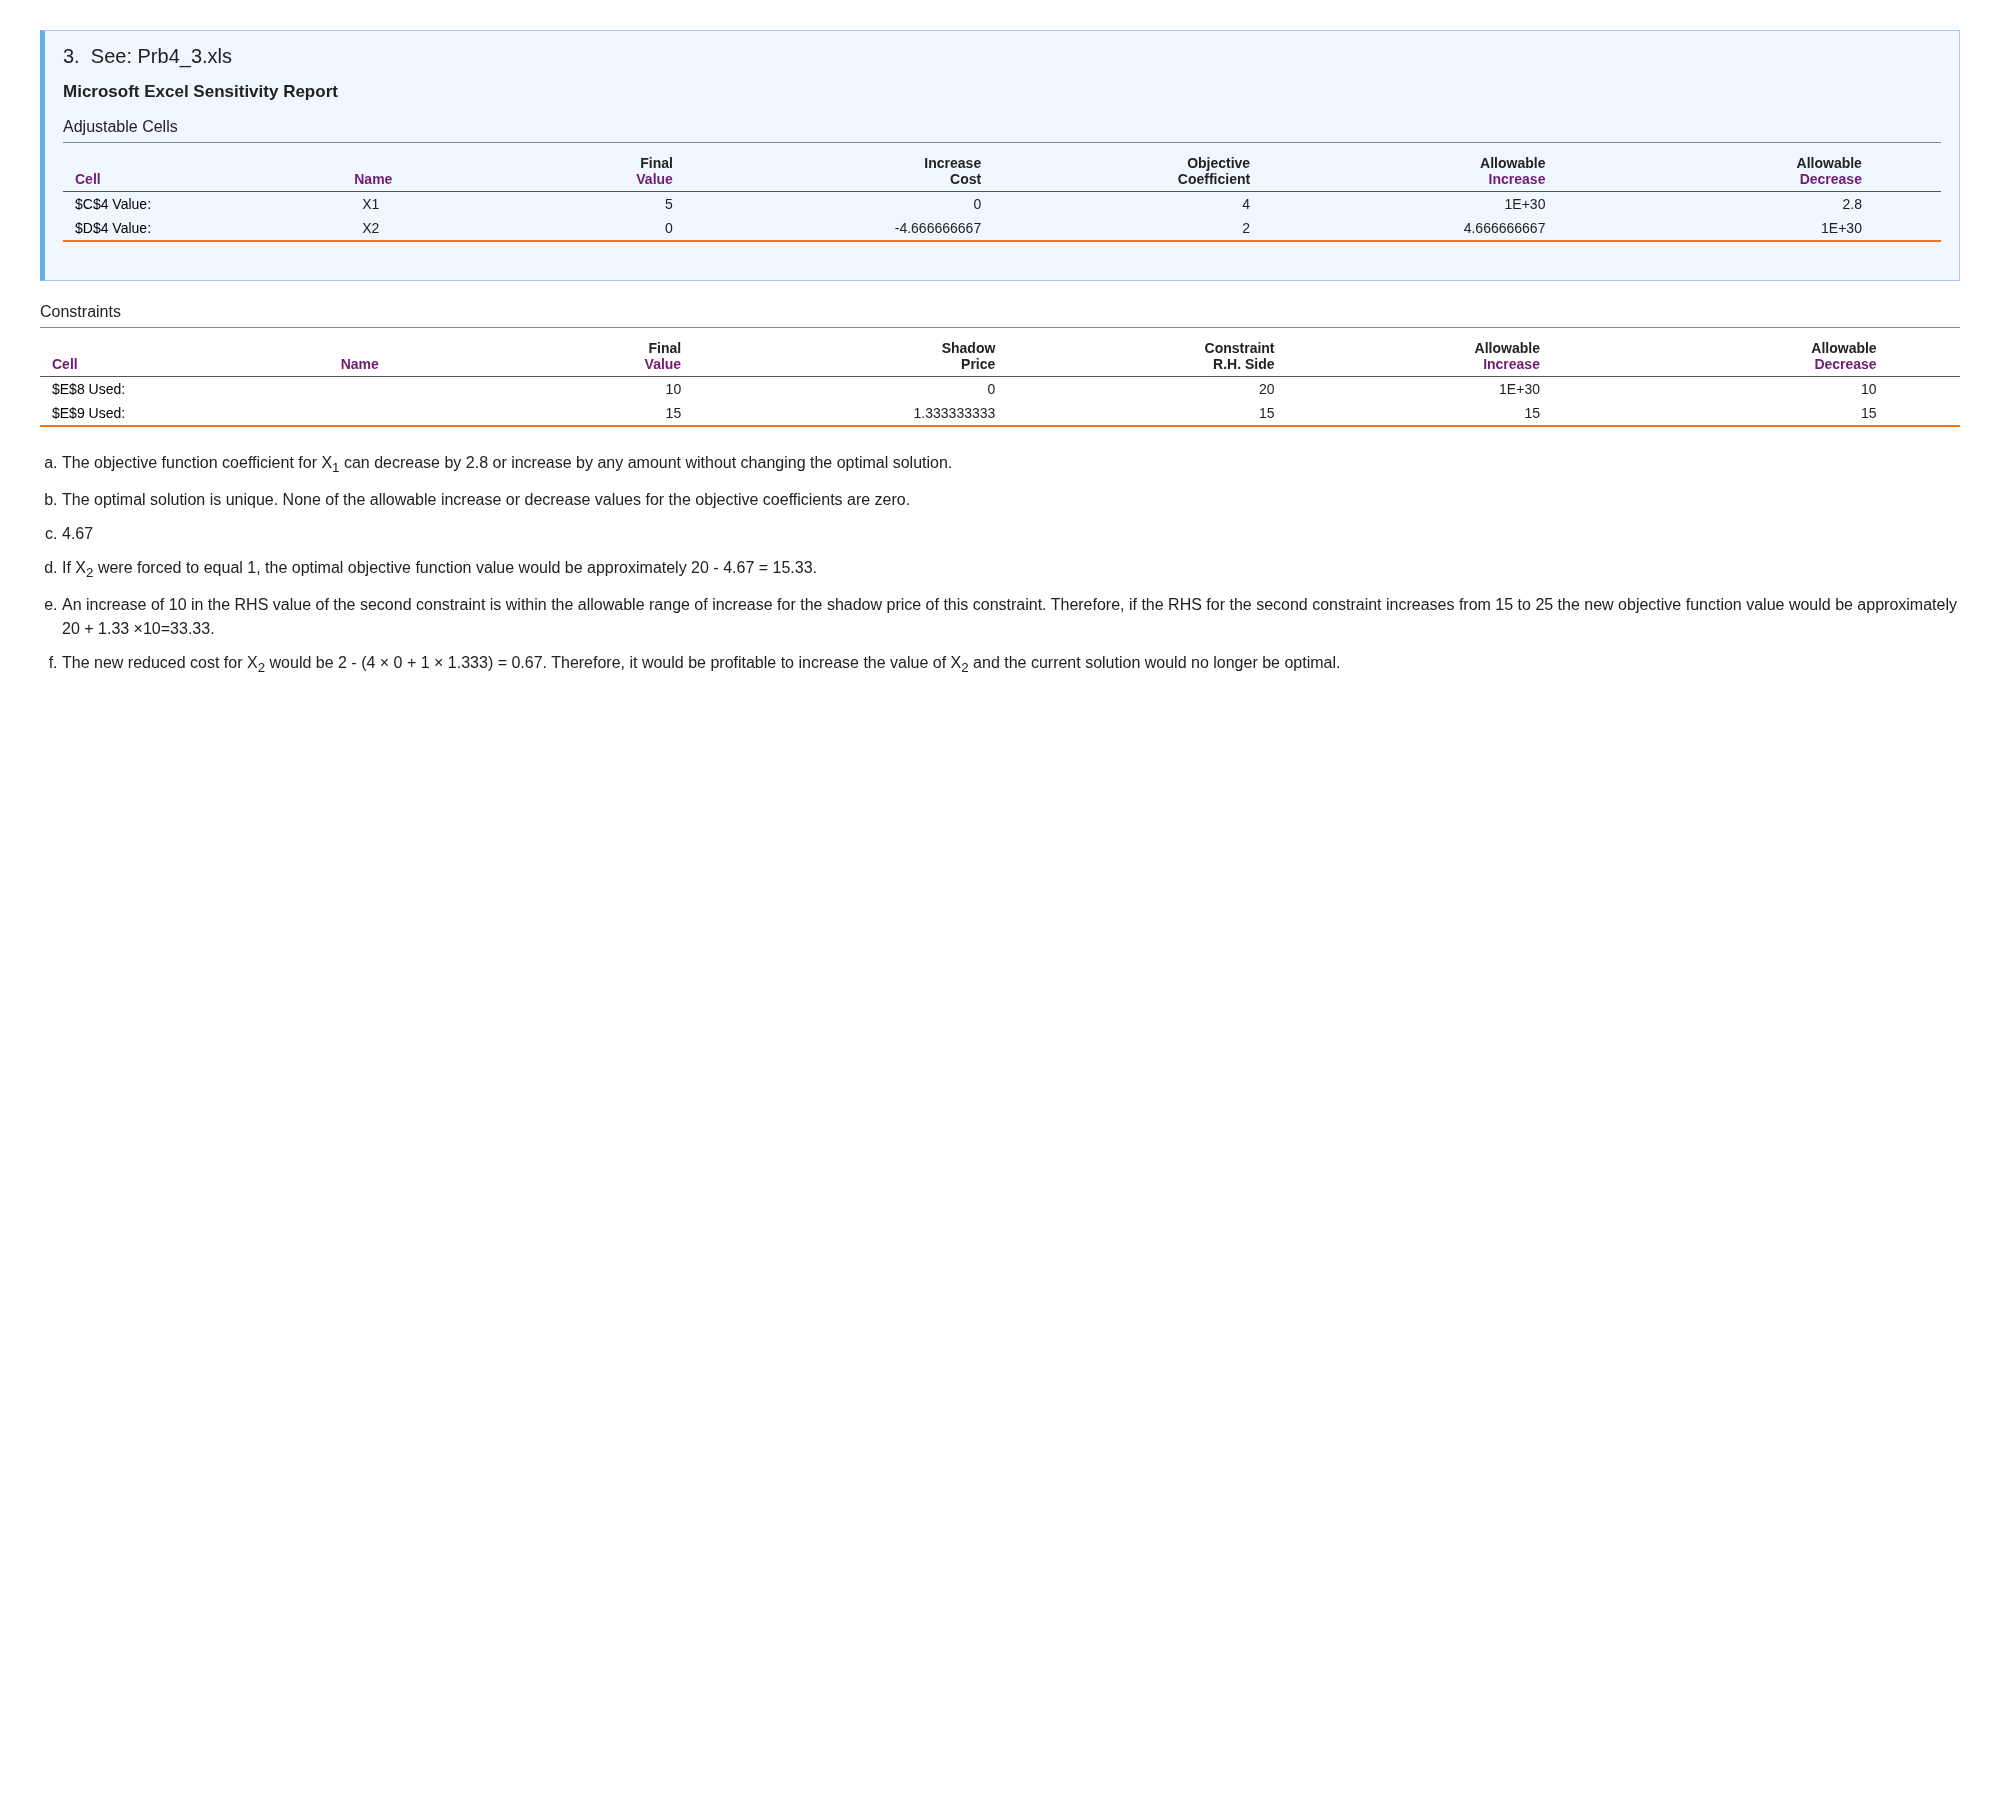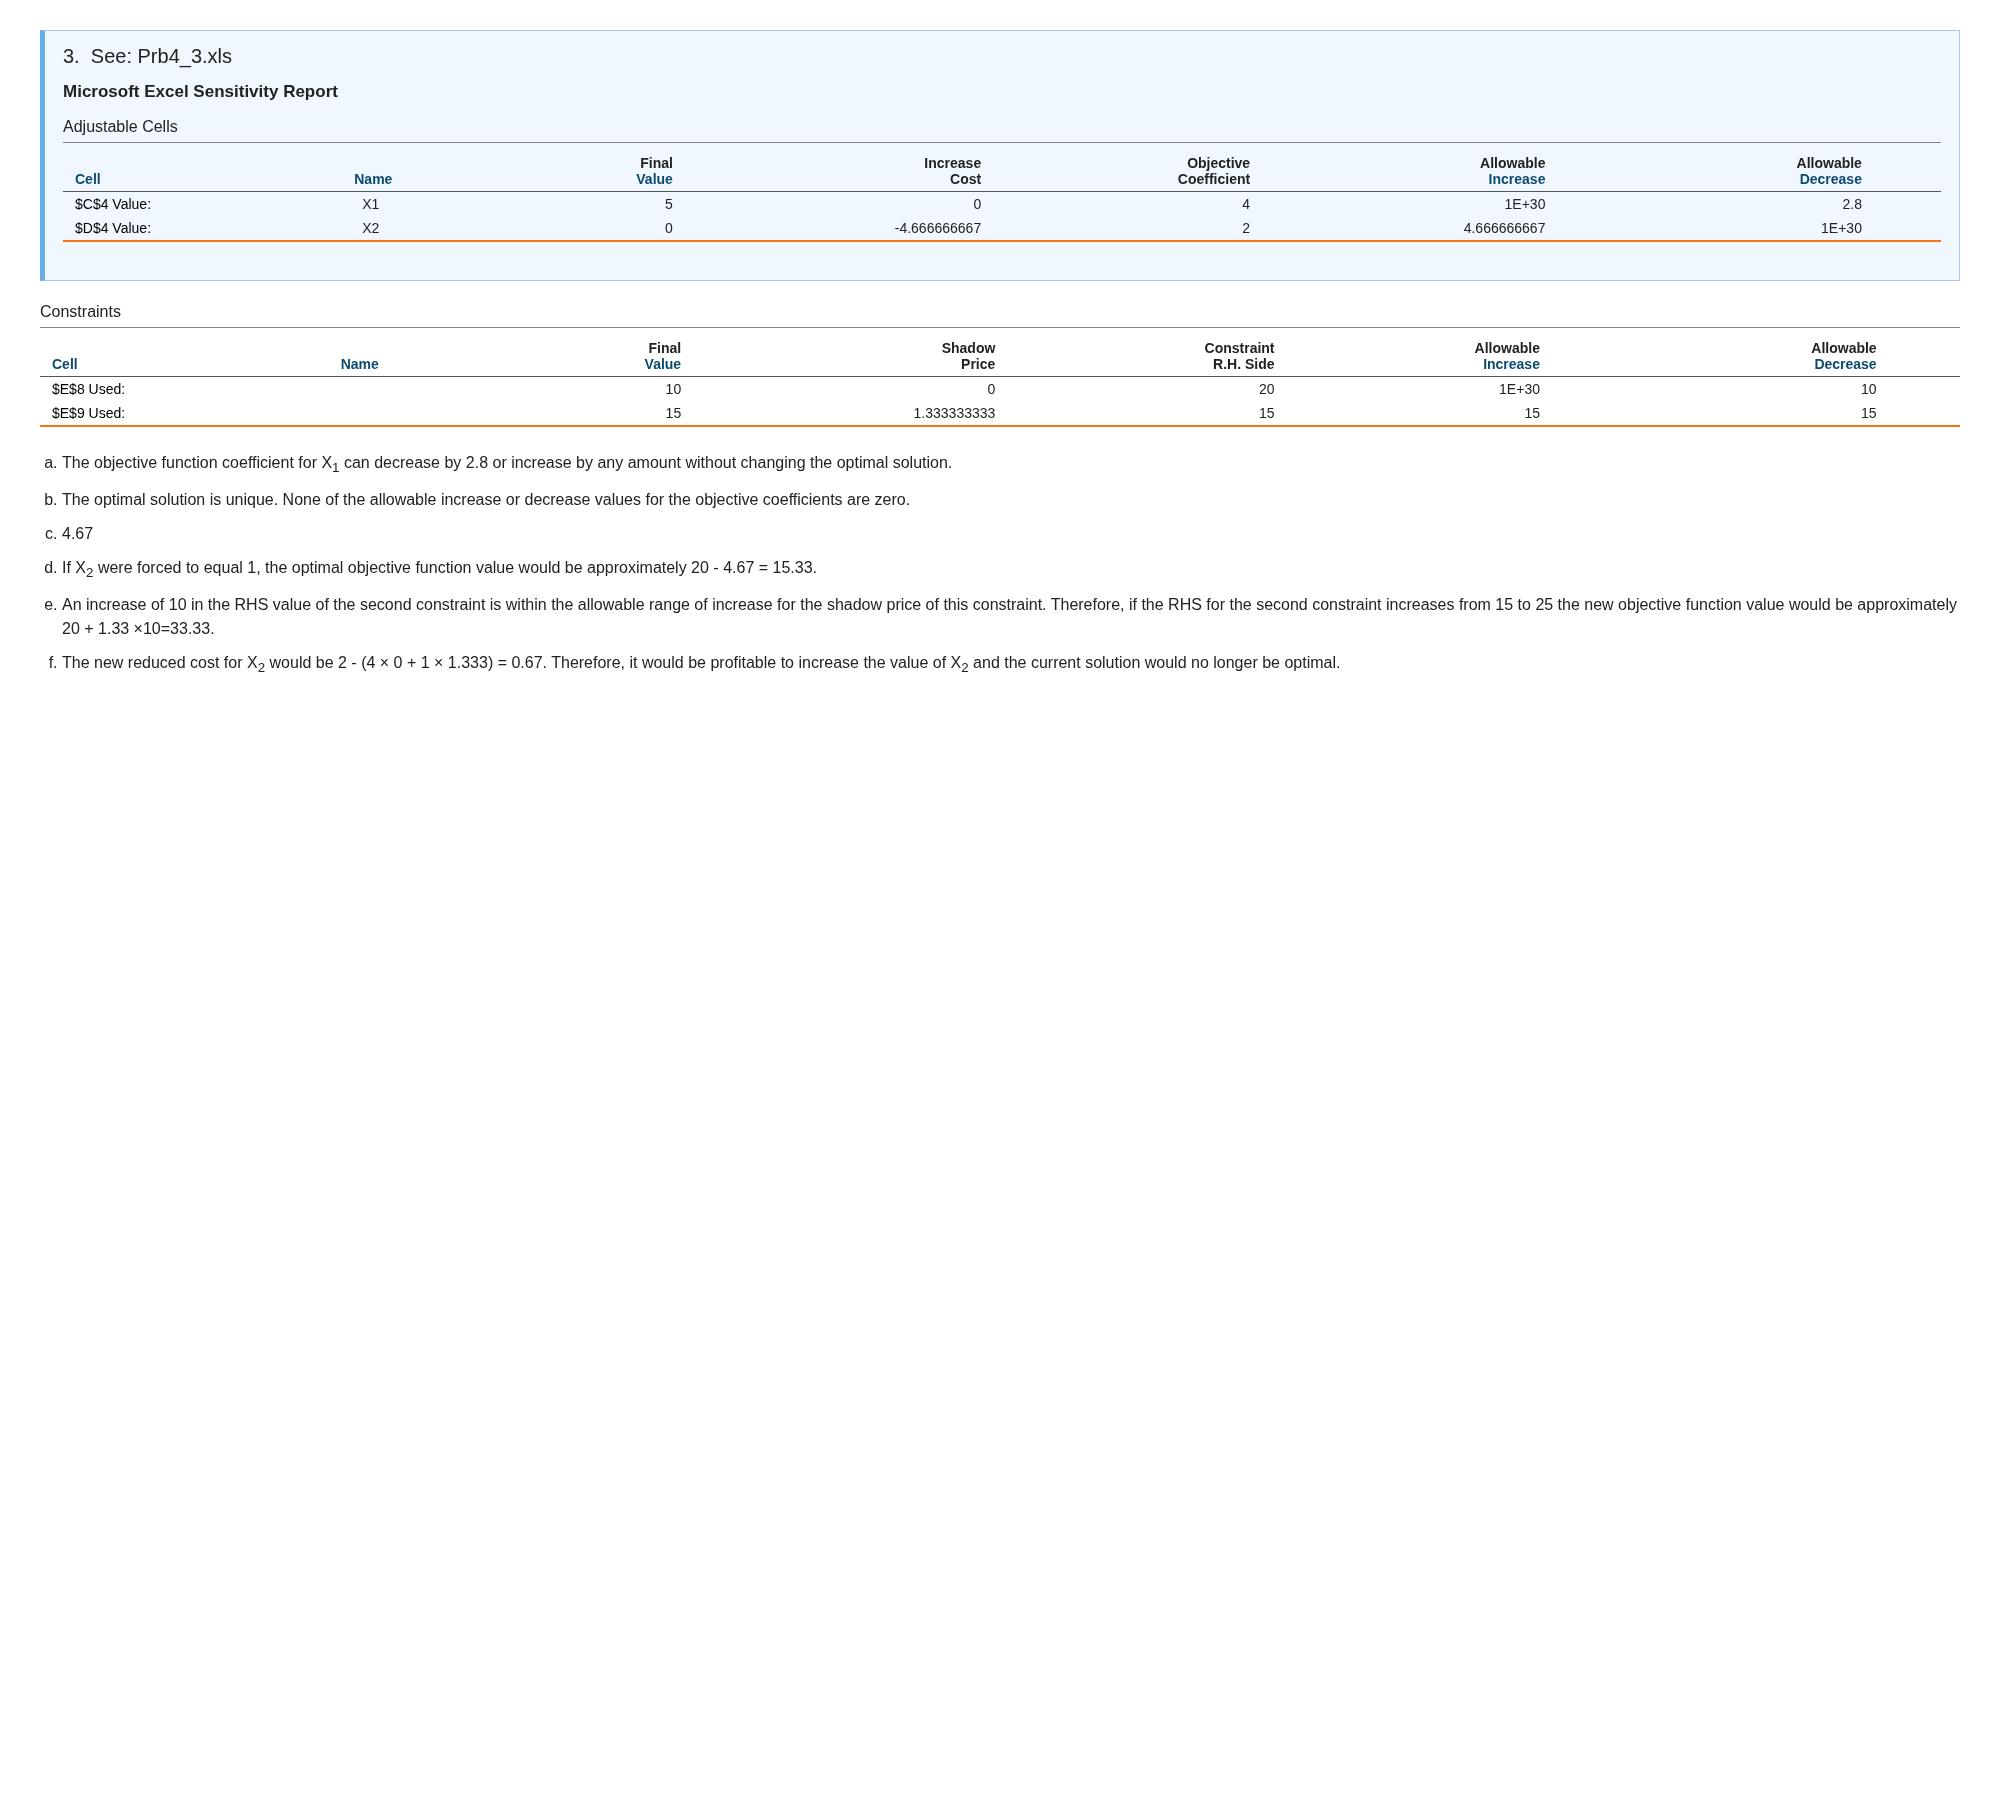--- a/index.html
+++ b/index.html
@@ -62,21 +62,21 @@
       padding-bottom: 0;
     }
 
     .sensitivity-table thead tr.header-bottom th {
       border-top: none;
       border-bottom: 1px solid #555;
       padding-top: 0;
     }
 
     .sensitivity-table .blue-header {
-      color: #0c4a6e;
+      color: #701a75;
       font-weight: bold;
       margin-top: 21px;
     }
 
     .sensitivity-table tbody tr td {
       border: none;
     }
 
     .sensitivity-table tbody tr:last-child td {
       border-bottom: 2px solid #f97316;

